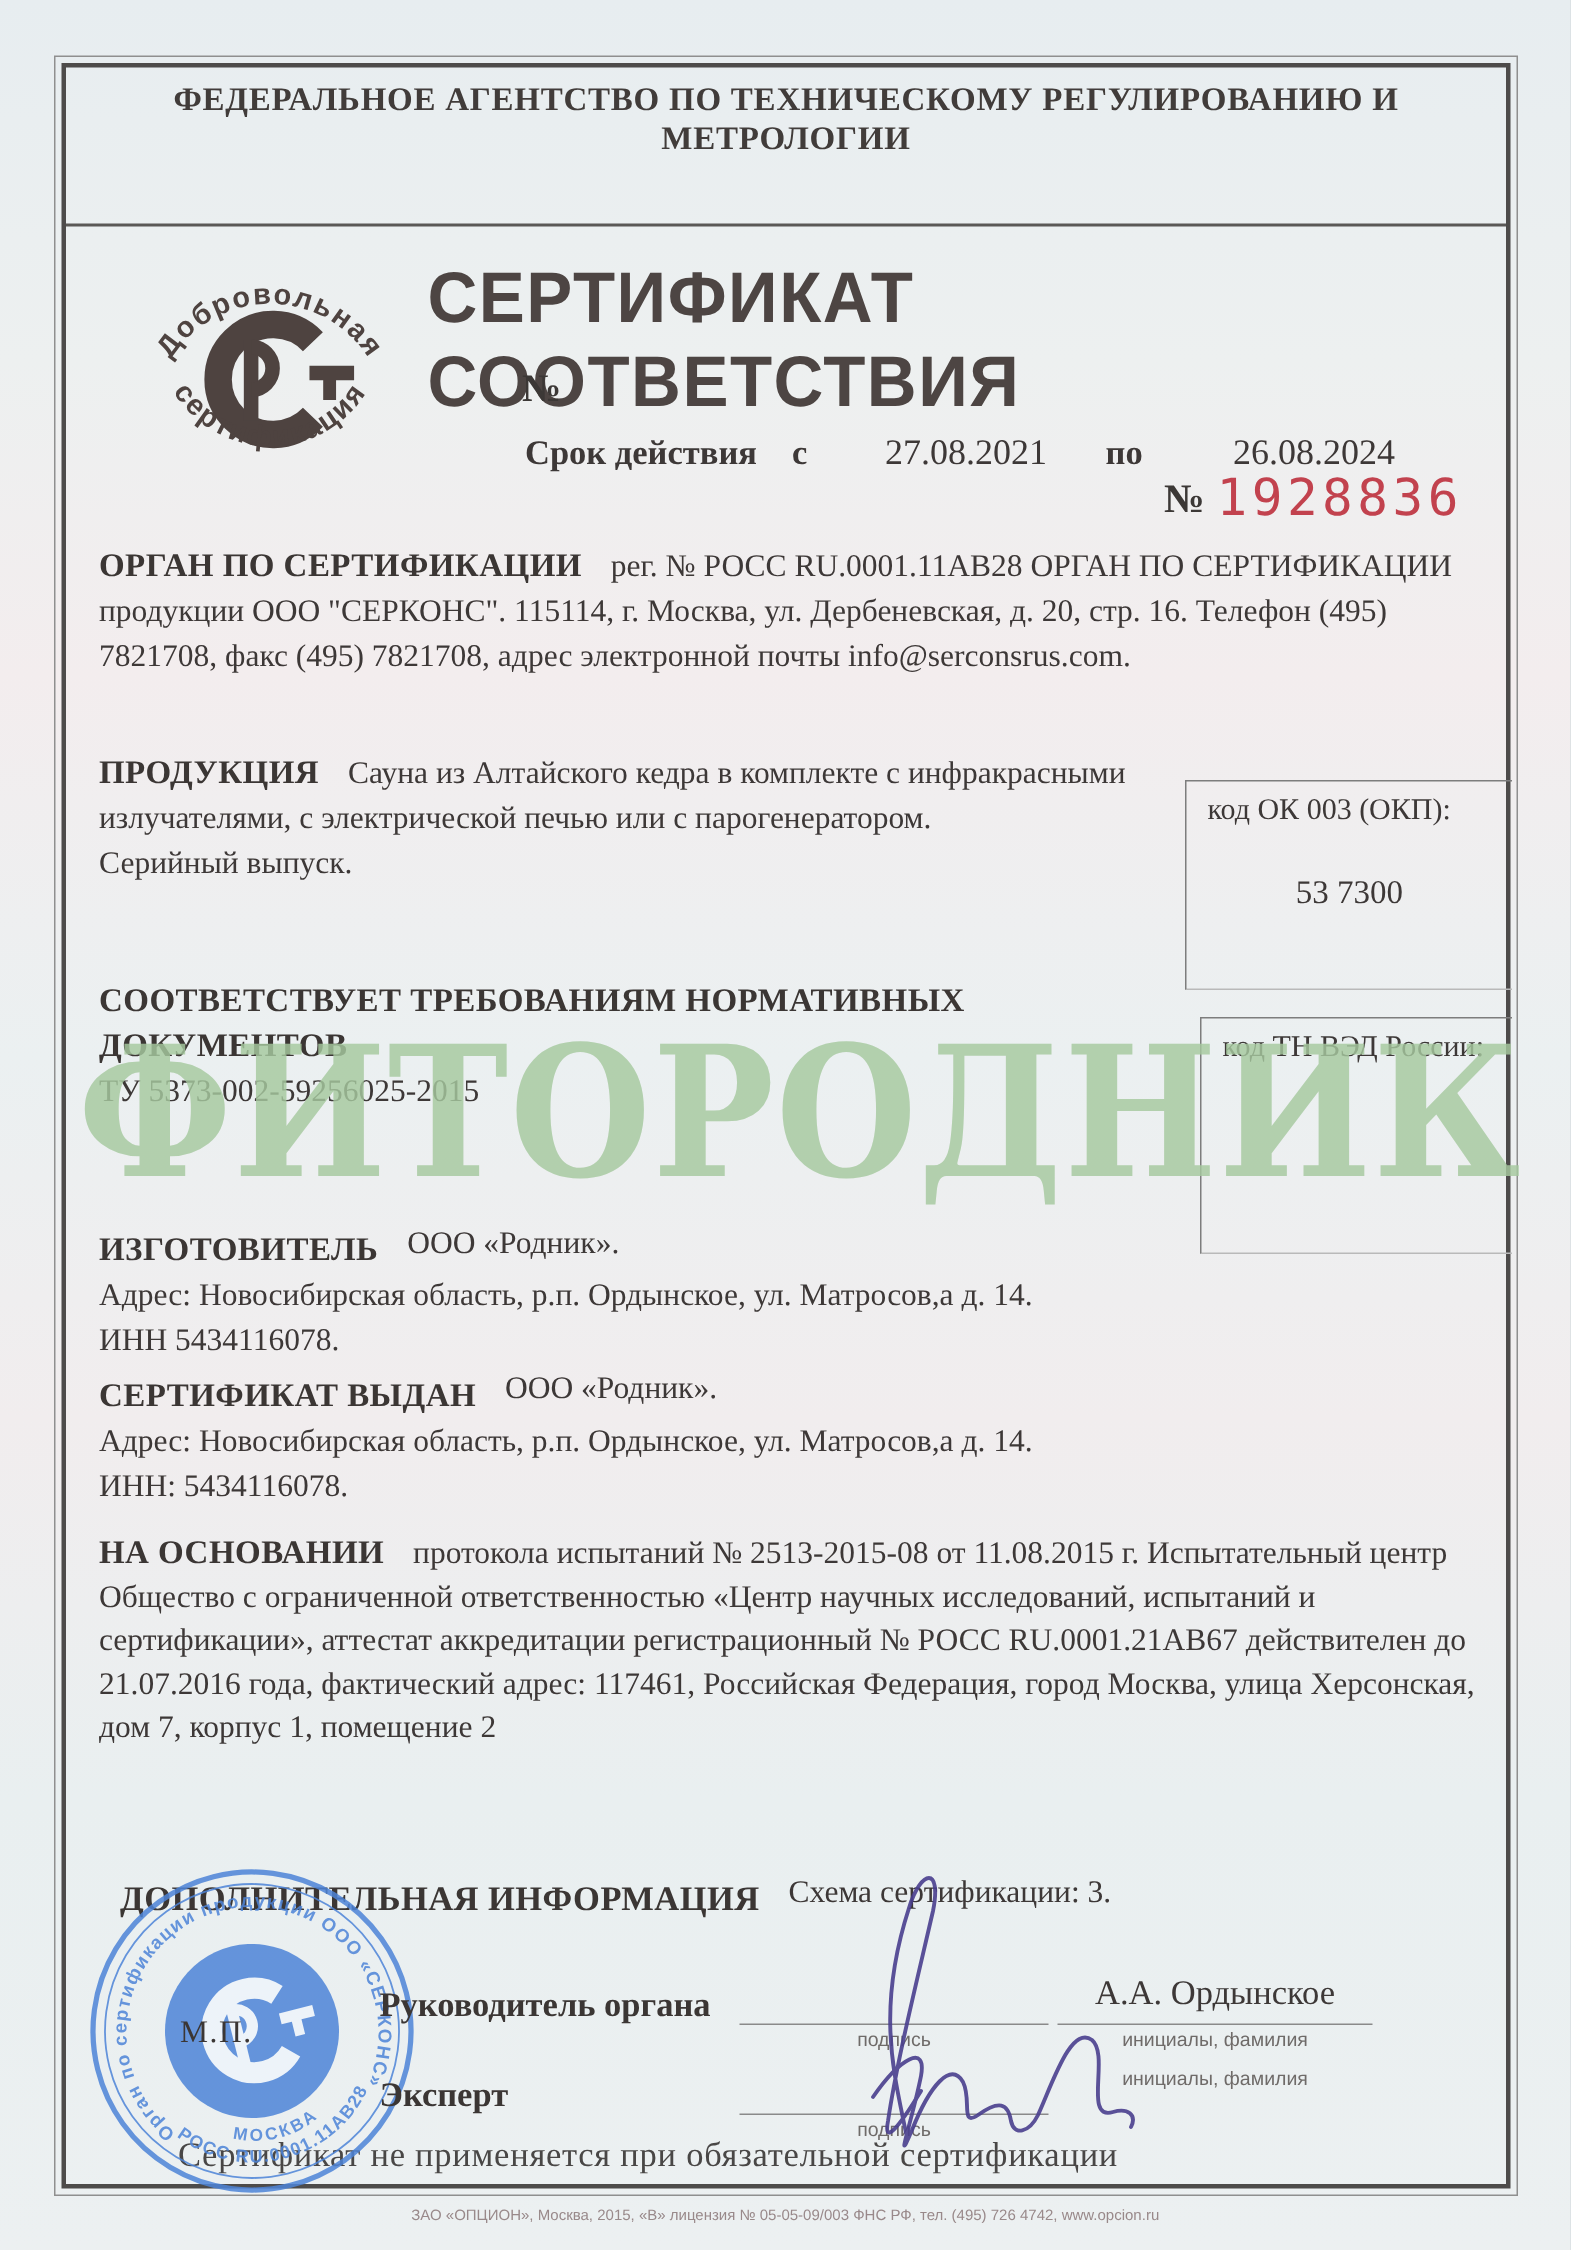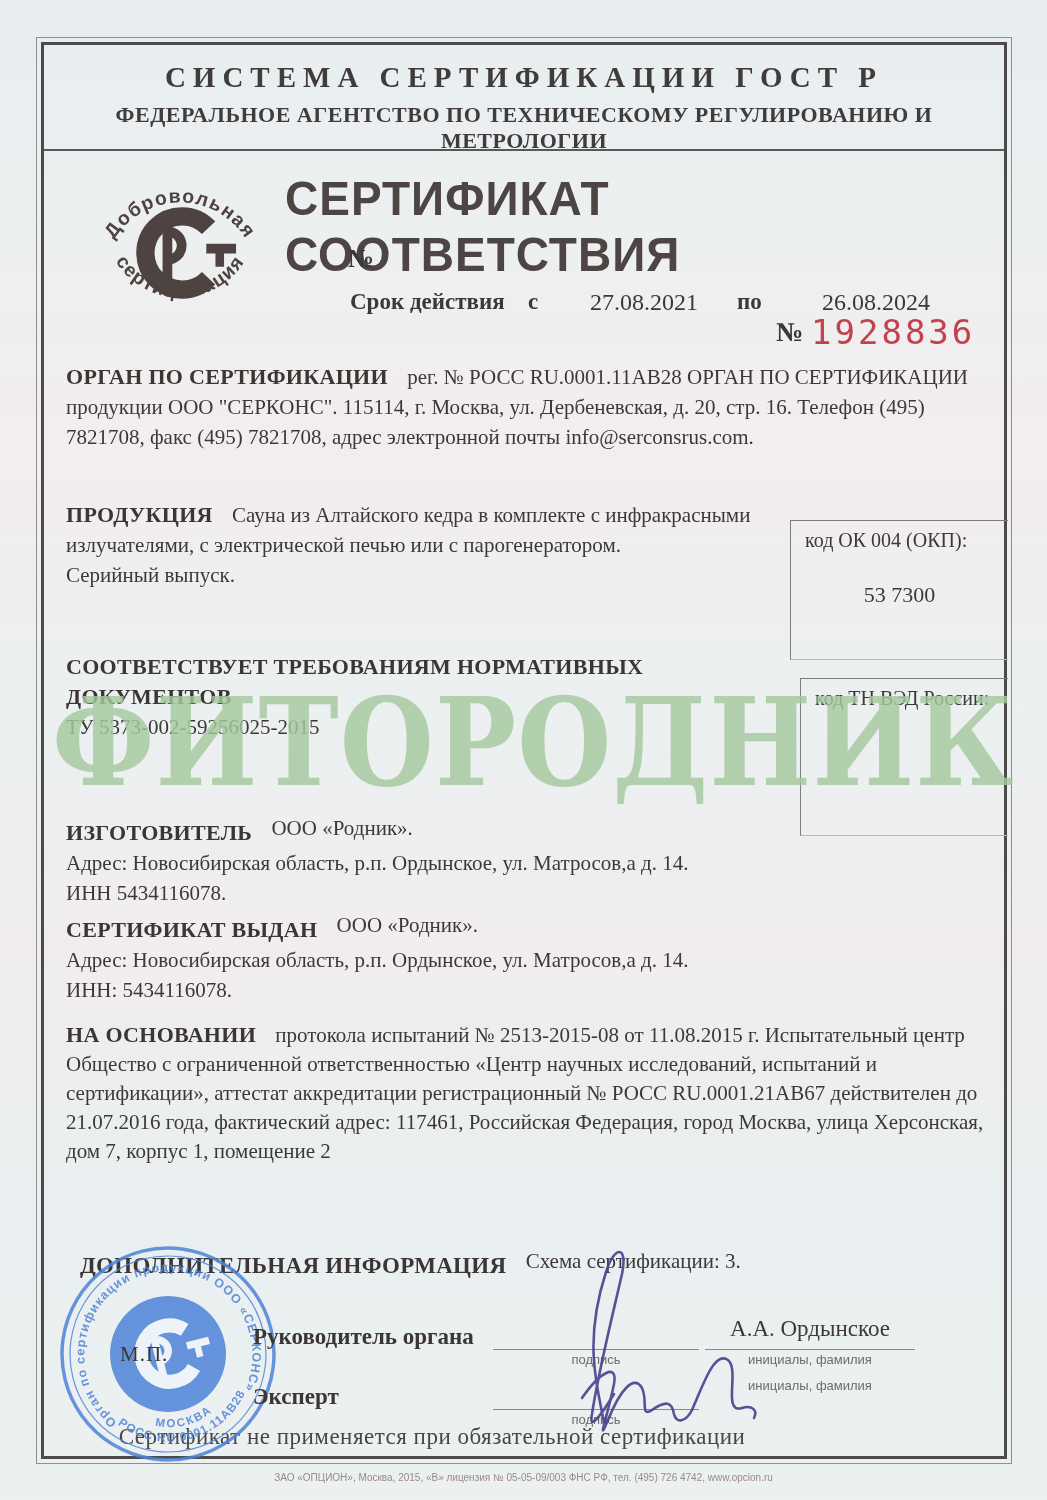--- a/index.html
+++ b/index.html
@@ -80,21 +80,20 @@
   </defs>
 </svg>
 
 <div class="page">
 
   <div class="abs frame-outer">
     <div class="abs frame-inner"></div>
   </div>
 
   <div class="abs hdr">
-    <div class="hdr-l1">СИСТЕМА СЕРТИФИКАЦИИ ГОСТ Р</div>
     <div class="hdr-l2">ФЕДЕРАЛЬНОЕ АГЕНТСТВО ПО ТЕХНИЧЕСКОМУ РЕГУЛИРОВАНИЮ И МЕТРОЛОГИИ</div>
   </div>
 
   <svg class="abs logo" width="196" height="176" viewBox="0 0 200 200">
     <defs>
       <path id="arcTop" d="M 14 112 A 88 88 0 0 1 186 112" fill="none"></path>
       <path id="arcBot" d="M 20 96 A 86 86 0 0 0 180 96" fill="none"></path>
     </defs>
     <use href="#rst-glyph" transform="translate(35 35) scale(0.65)"></use>
     <text font-size="22" font-weight="bold" letter-spacing="1.5" fill="currentColor">
@@ -123,21 +122,21 @@
     <span>рег. № РОСС RU.0001.11АВ28 ОРГАН ПО СЕРТИФИКАЦИИ продукции ООО "СЕРКОНС". 115114, г. Москва, ул. Дербеневская, д. 20, стр. 16. Телефон (495) 7821708, факс (495) 7821708, адрес электронной почты info@serconsrus.com.</span>
   </p>
 
   <div class="abs sec s-prod">
     <p><b class="lbl">ПРОДУКЦИЯ</b>
     <span>Сауна из Алтайского кедра в комплекте с инфракрасными излучателями, с электрической печью или с парогенератором.</span></p>
     <div>Серийный выпуск.</div>
   </div>
 
   <div class="abs codebox box-okp">
-    <div>код ОК 004 (ОКП):</div>
+    <div>код ОК 003 (ОКП):</div>
     <div class="code-val">53 7300</div>
   </div>
 
   <div class="abs sec s-conf">
     <div><b class="lbl">СООТВЕТСТВУЕТ ТРЕБОВАНИЯМ НОРМАТИВНЫХ ДОКУМЕНТОВ</b></div>
     <div>ТУ 5373-002-59256025-2015</div>
   </div>
 
   <div class="abs codebox box-tnved">
     <div>код ТН ВЭД России:</div>

